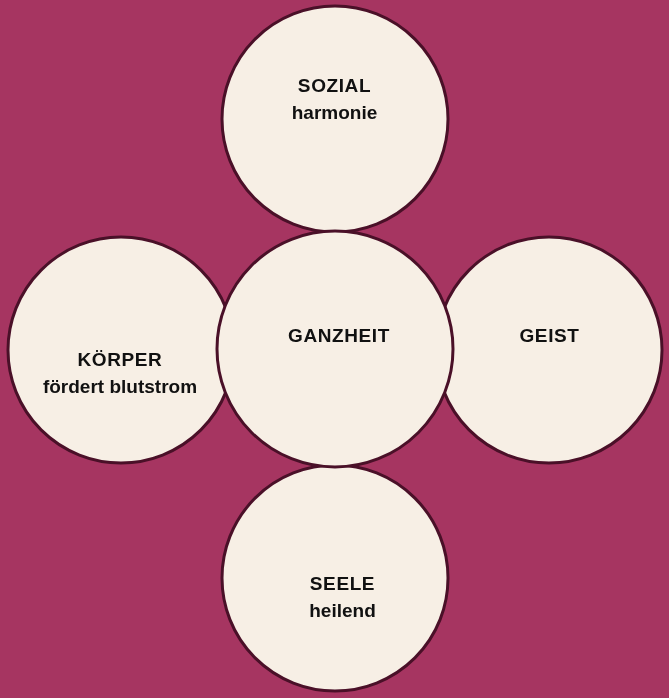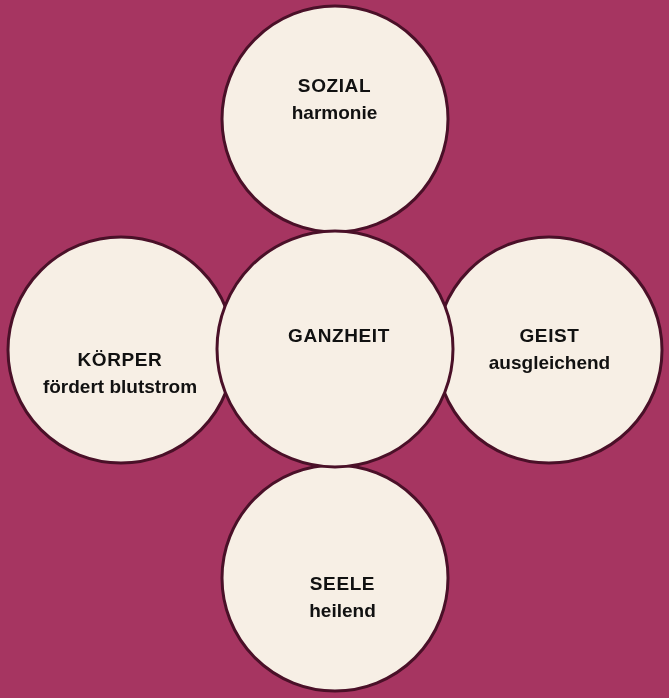--- a/index.html
+++ b/index.html
@@ -106,21 +106,20 @@
     <span class="label-title">KÖRPER</span>
     <span class="label-sub">fördert blutstrom</span>
   </div>
 
   <div class="label-group" id="label-ganzheit">
     <span class="label-title">GANZHEIT</span>
   </div>
 
   <div class="label-group" id="label-geist">
     <span class="label-title">GEIST</span>
-    <span class="label-sub">ausgleichend</span>
   </div>
 
   <div class="label-group" id="label-seele">
     <span class="label-title">SEELE</span>
     <span class="label-sub">heilend</span>
   </div>
 
 </div>
 
 </body></html>

